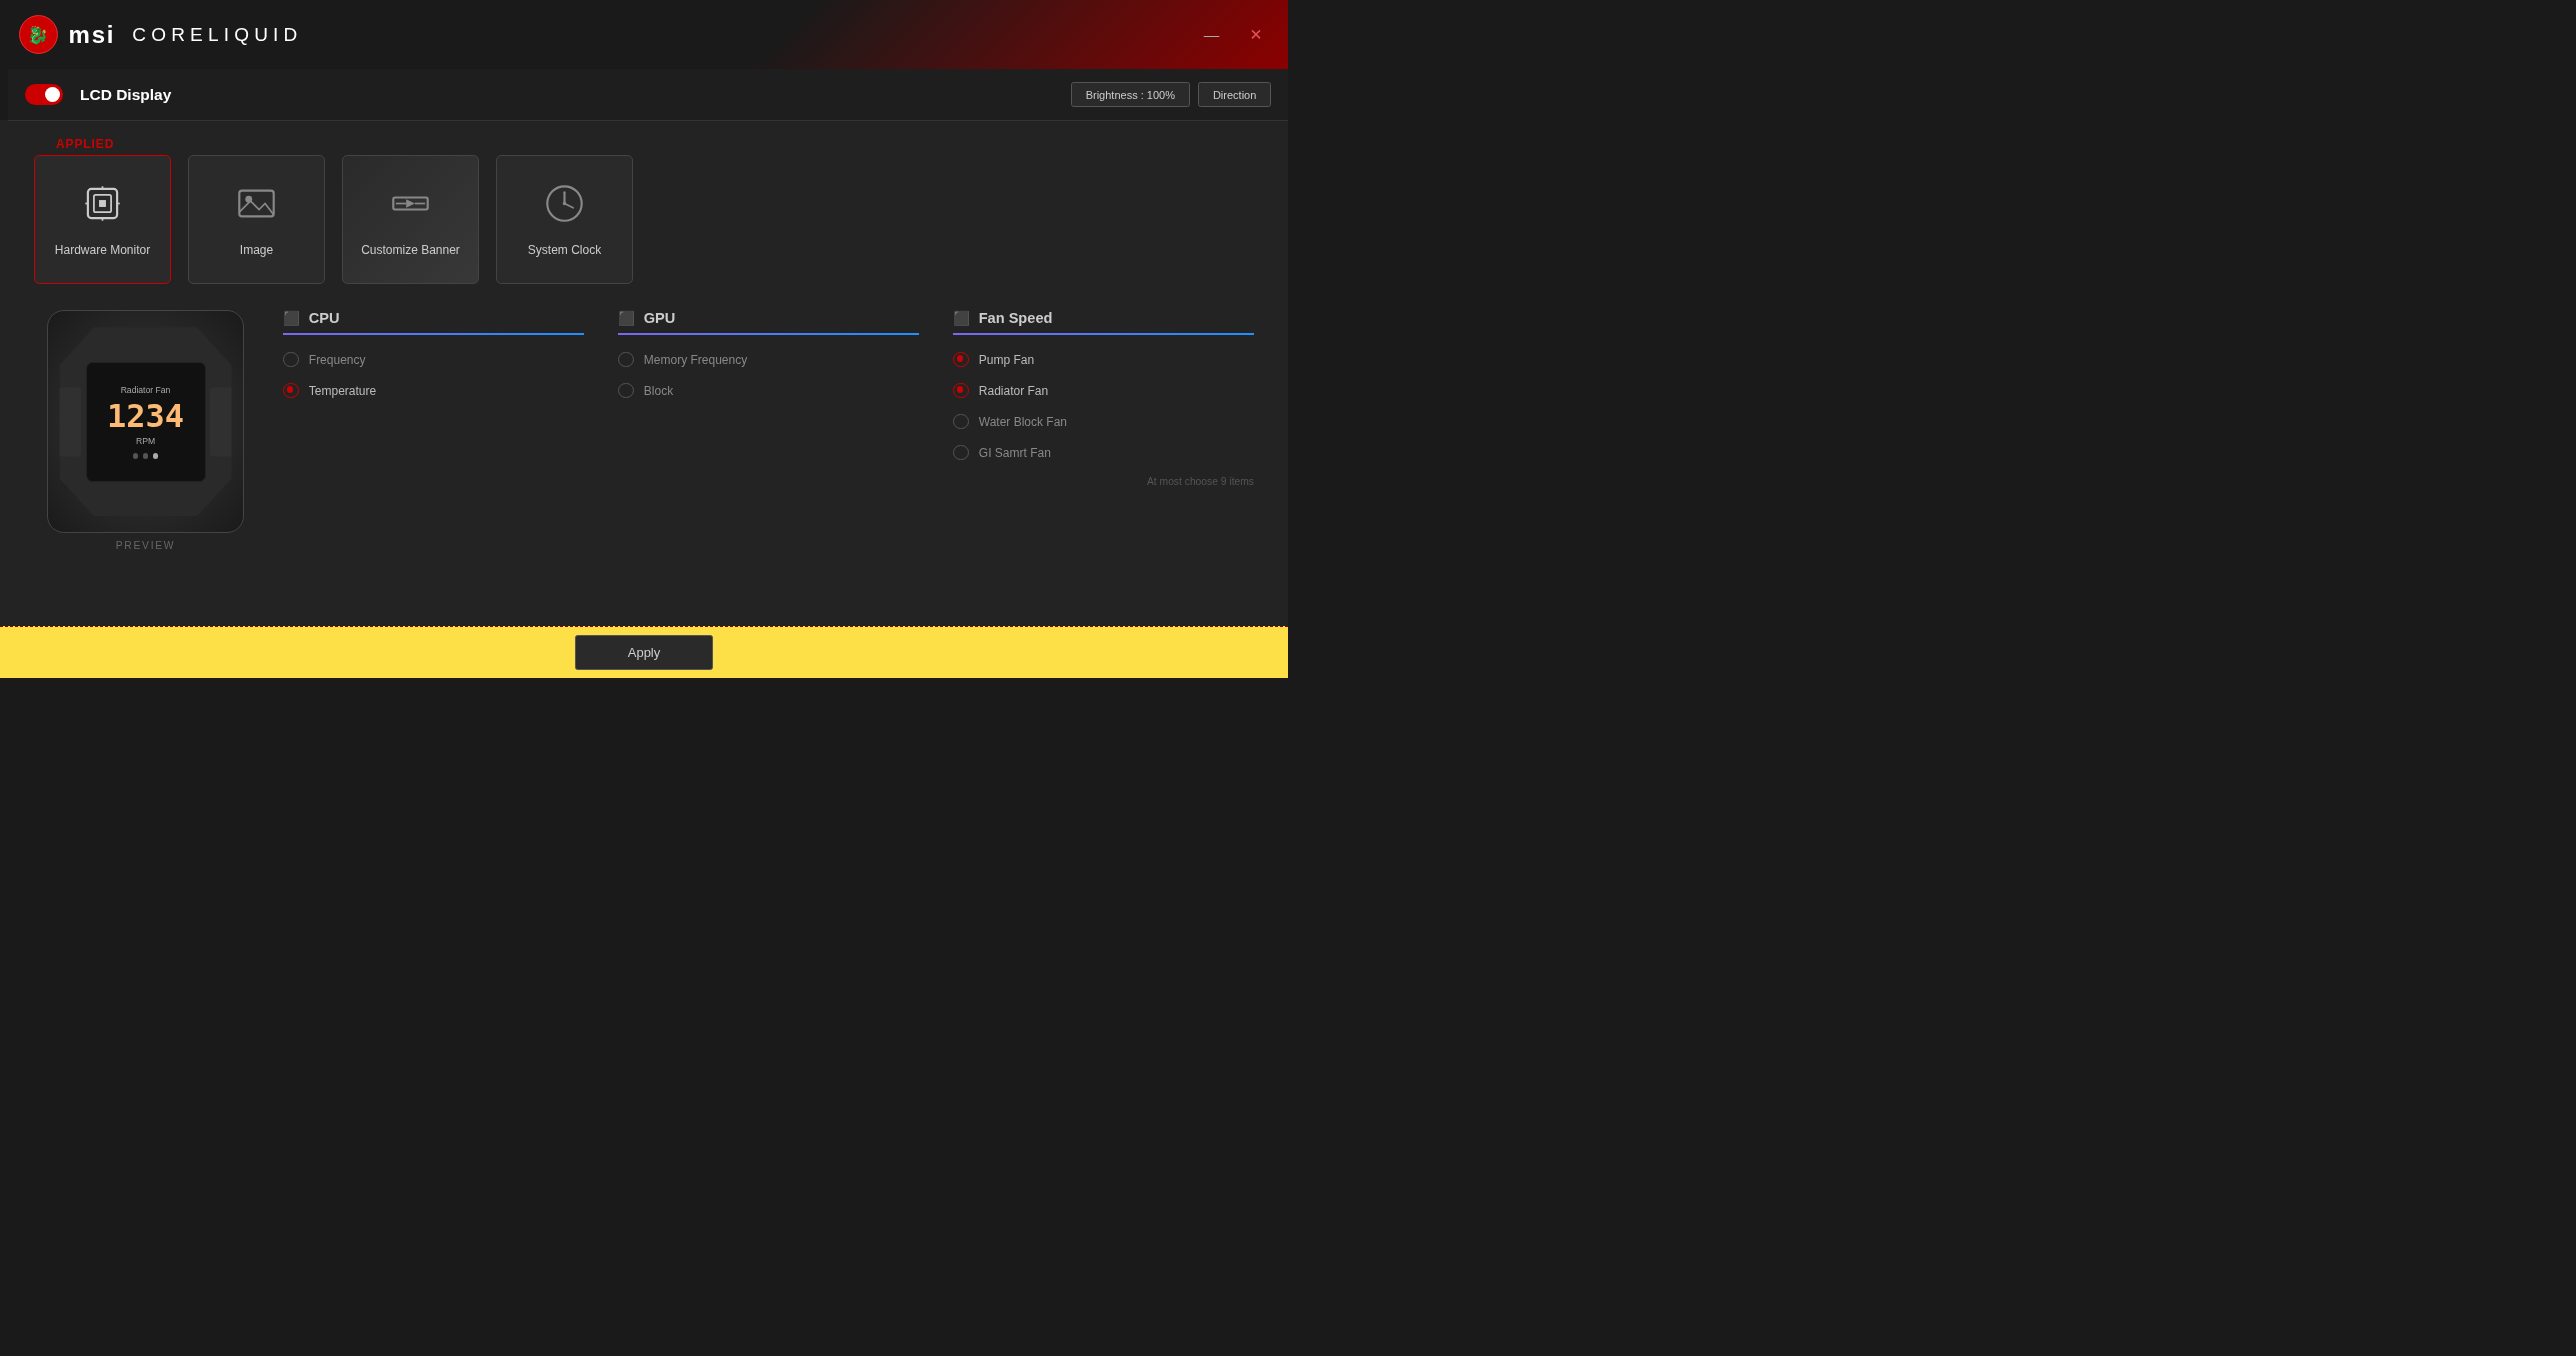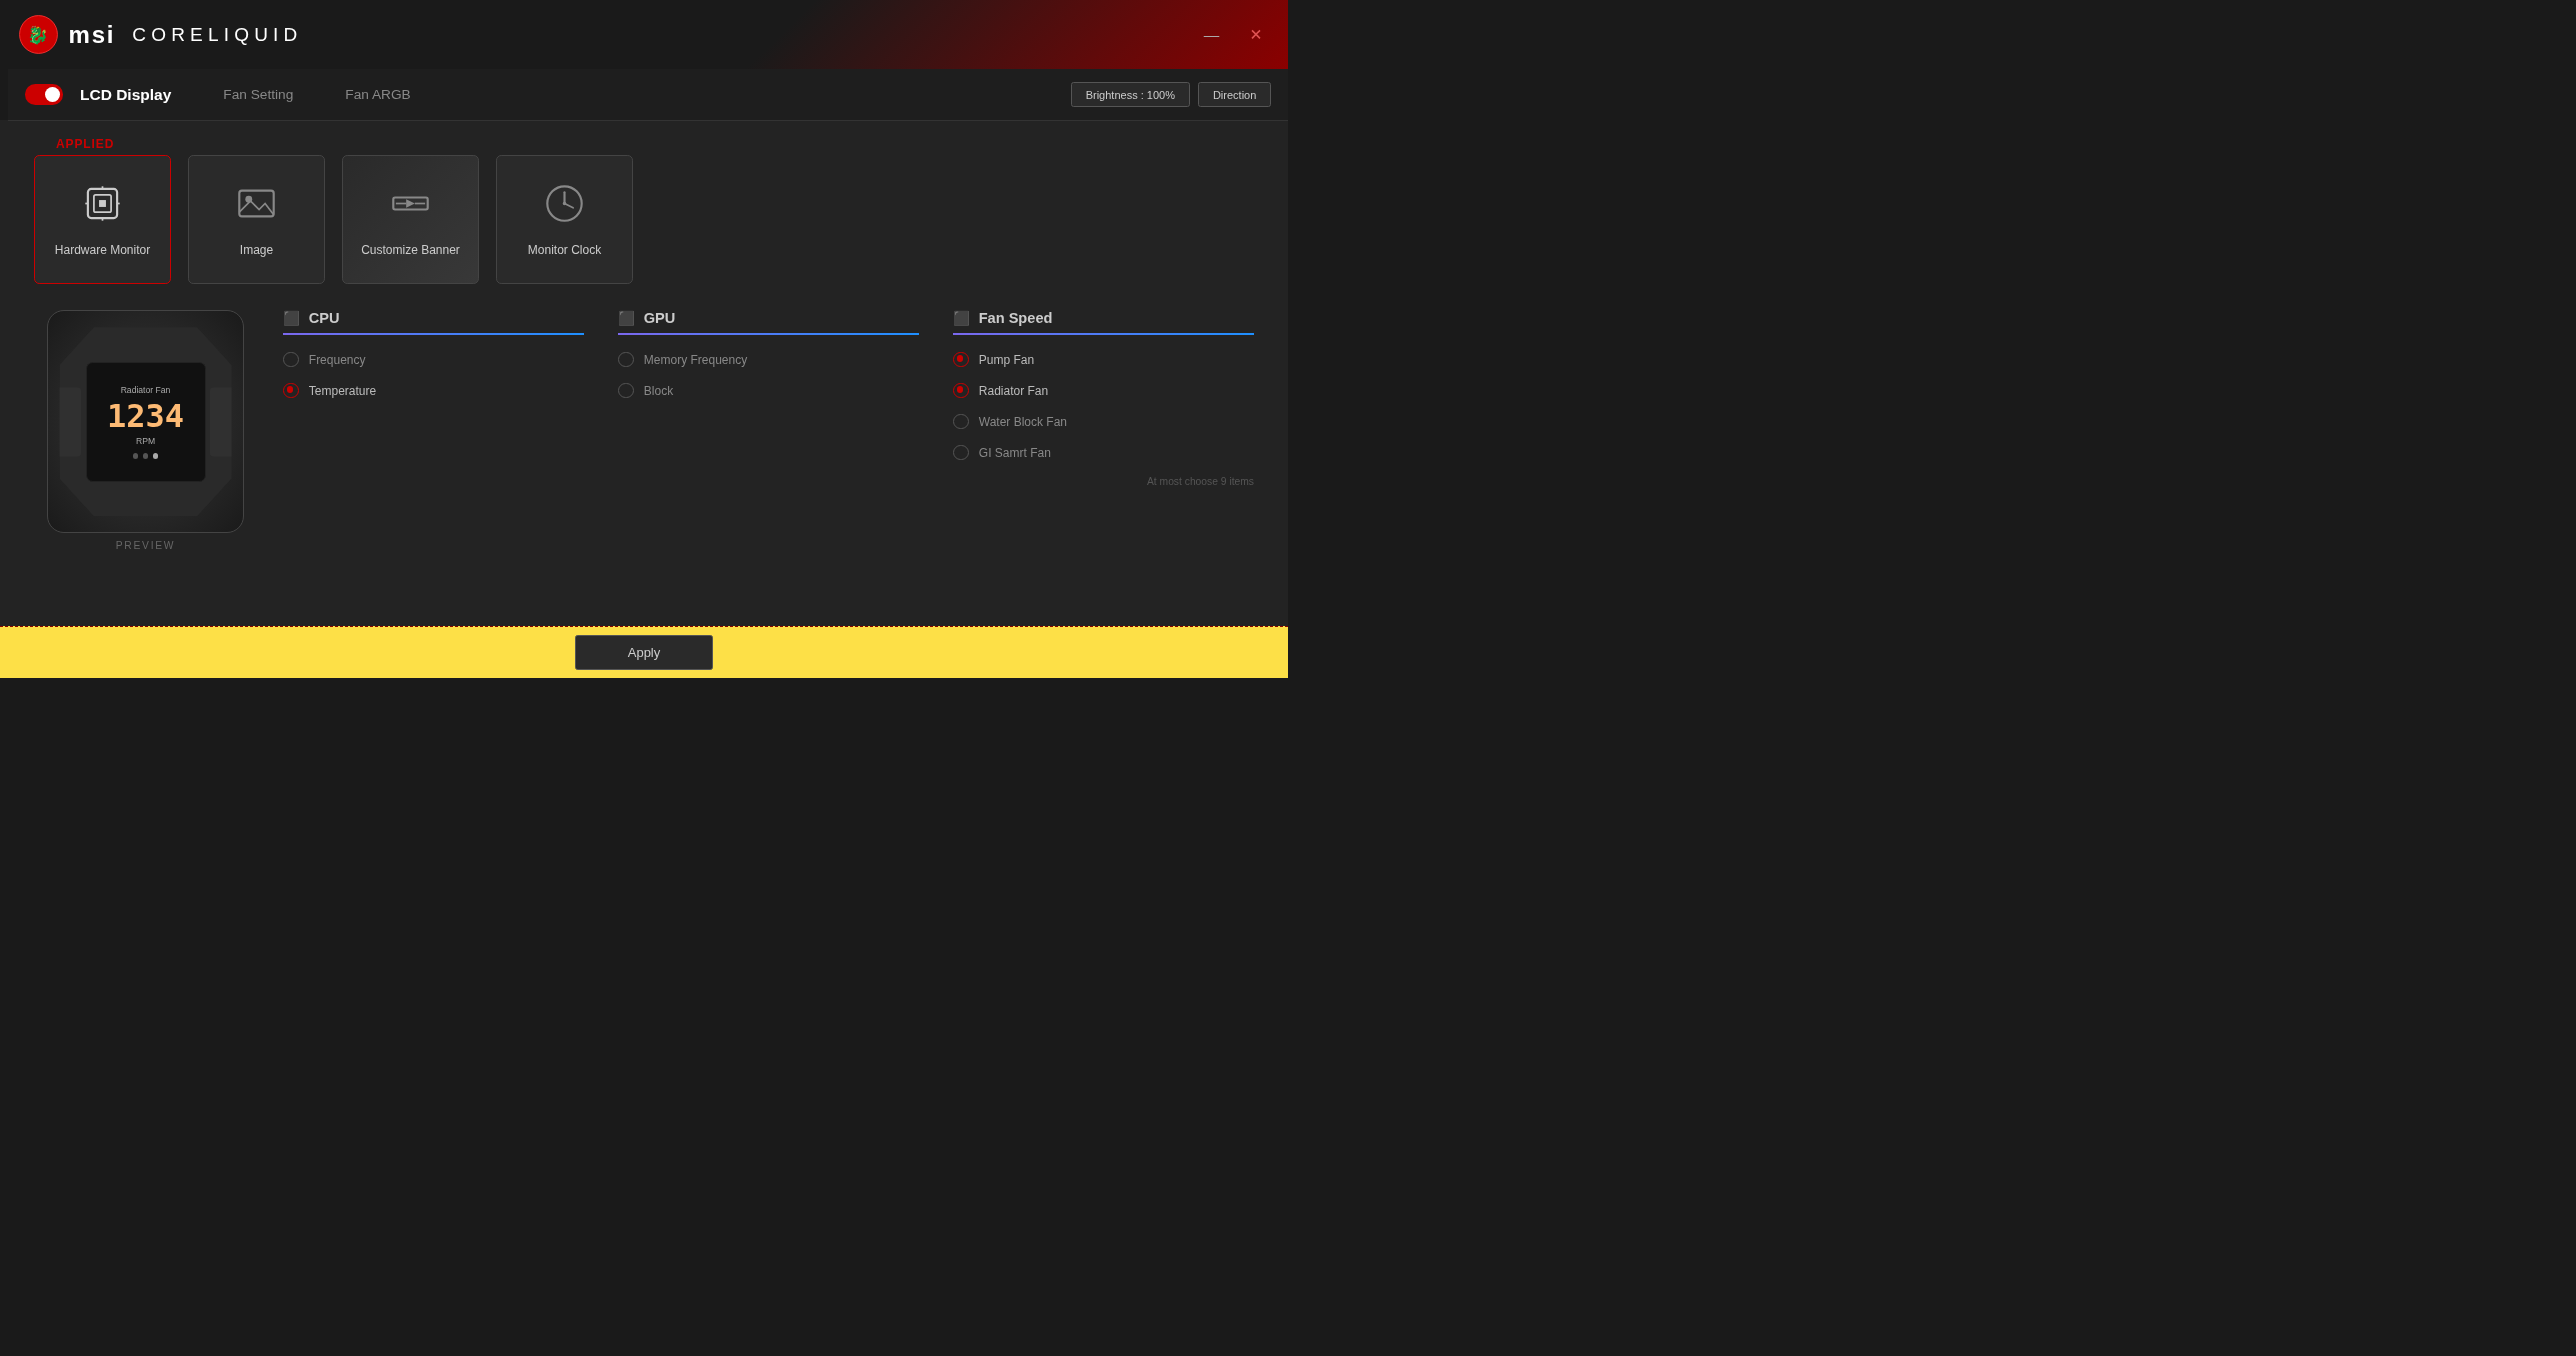--- a/index.html
+++ b/index.html
@@ -383,24 +383,20 @@
   </div>
   <div class="title-bar-controls">
     <button class="title-btn">—</button>
     <button class="title-btn close">✕</button>
   </div>
 </div>
 
 <div class="nav-bar">
   <div class="nav-toggle"></div>
   <span class="nav-title">LCD Display</span>
-  <div class="nav-tabs">
-    <span class="nav-tab">Fan Setting</span>
-    <span class="nav-tab">Fan ARGB</span>
-  </div>
   <div class="nav-controls">
     <button class="nav-control-btn">Brightness : 100%</button>
     <button class="nav-control-btn">Direction</button>
   </div>
 </div>
 
 <div class="main-content">
 
   <div class="applied-label">APPLIED</div>
 
@@ -446,21 +442,21 @@
 
     <div class="mode-card">
       <div class="mode-card-icon">
         <svg width="43" height="43" viewBox="0 0 50 50" xmlns="http://www.w3.org/2000/svg">
           <circle cx="25" cy="25" r="20" fill="none" stroke="#888" stroke-width="2.5"></circle>
           <line x1="25" y1="12" x2="25" y2="25" stroke="#888" stroke-width="2.5" stroke-linecap="round"></line>
           <line x1="25" y1="25" x2="35" y2="30" stroke="#888" stroke-width="2" stroke-linecap="round"></line>
           <circle cx="25" cy="25" r="2" fill="#888"></circle>
         </svg>
       </div>
-      <span class="mode-card-label">Monitor Clock</span>
+      <span class="mode-card-label">System Clock</span>
     </div>
 
   </div>
 
   <div class="lower-section">
 
     <div class="preview-area">
       <div class="device-preview">
         <div class="device-outer">
           <div class="fan-blades-left"></div>

